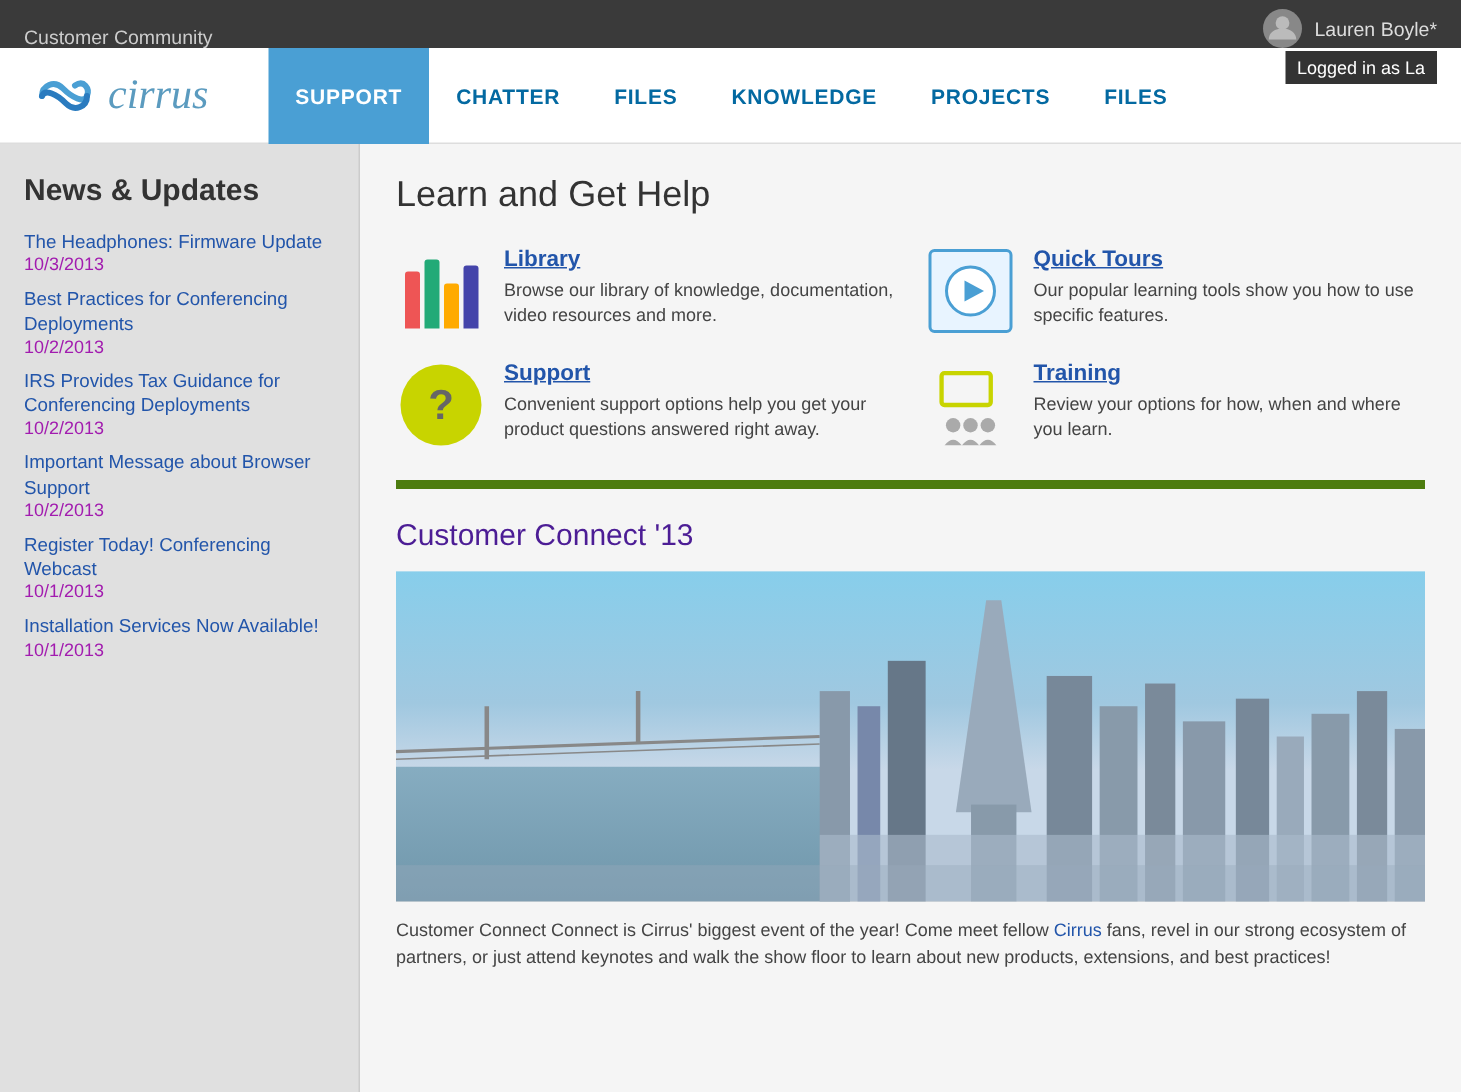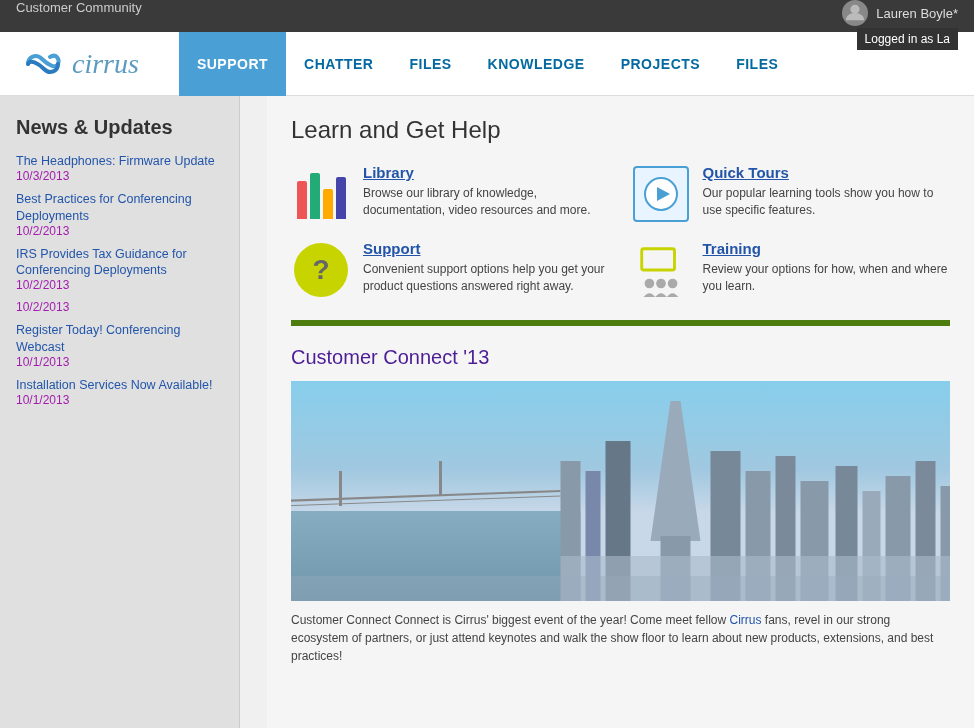--- a/index.html
+++ b/index.html
@@ -4,21 +4,21 @@
   <style>
     * { margin: 0; padding: 0; box-sizing: border-box; }
     body { font-family: Arial, sans-serif; font-size: 13px; background: #e8e8e8; }
 
     
     .top-bar {
       background: #3a3a3a;
       color: #ccc;
       height: 32px;
       display: flex;
-      align-items: flex-start;
+      align-items: flex-end;
       justify-content: space-between;
       padding: 0 16px;
       font-size: 13px;
     }
     .top-bar-right {
       display: flex;
       align-items: center;
       gap: 8px;
       position: relative;
     }
@@ -95,21 +95,20 @@
     .nav-link.active {
       background: #4a9fd4;
       color: #fff;
     }
 
     
     .main-wrapper {
       display: flex;
       min-height: calc(728px - 32px - 64px);
       background: #f0f0f0;
-      gap: 27px;
     }
 
     
     .sidebar {
       width: 240px;
       min-width: 240px;
       background: #e0e0e0;
       padding: 20px 16px;
       border-right: 1px solid #ccc;
     }
@@ -303,20 +302,21 @@
         </div>
         <div class="news-item">
           <a class="news-link" href="#">Best Practices for Conferencing Deployments</a>
           <div class="news-date">10/2/2013</div>
         </div>
         <div class="news-item">
           <a class="news-link" href="#">IRS Provides Tax Guidance for Conferencing Deployments</a>
           <div class="news-date">10/2/2013</div>
         </div>
         <div class="news-item">
+          <a class="news-link" href="#">Important Message about Browser Support</a>
           <div class="news-date">10/2/2013</div>
         </div>
         <div class="news-item">
           <a class="news-link" href="#">Register Today! Conferencing Webcast</a>
           <div class="news-date">10/1/2013</div>
         </div>
         <div class="news-item">
           <a class="news-link" href="#">Installation Services Now Available!</a>
           <div class="news-date">10/1/2013</div>
         </div>

